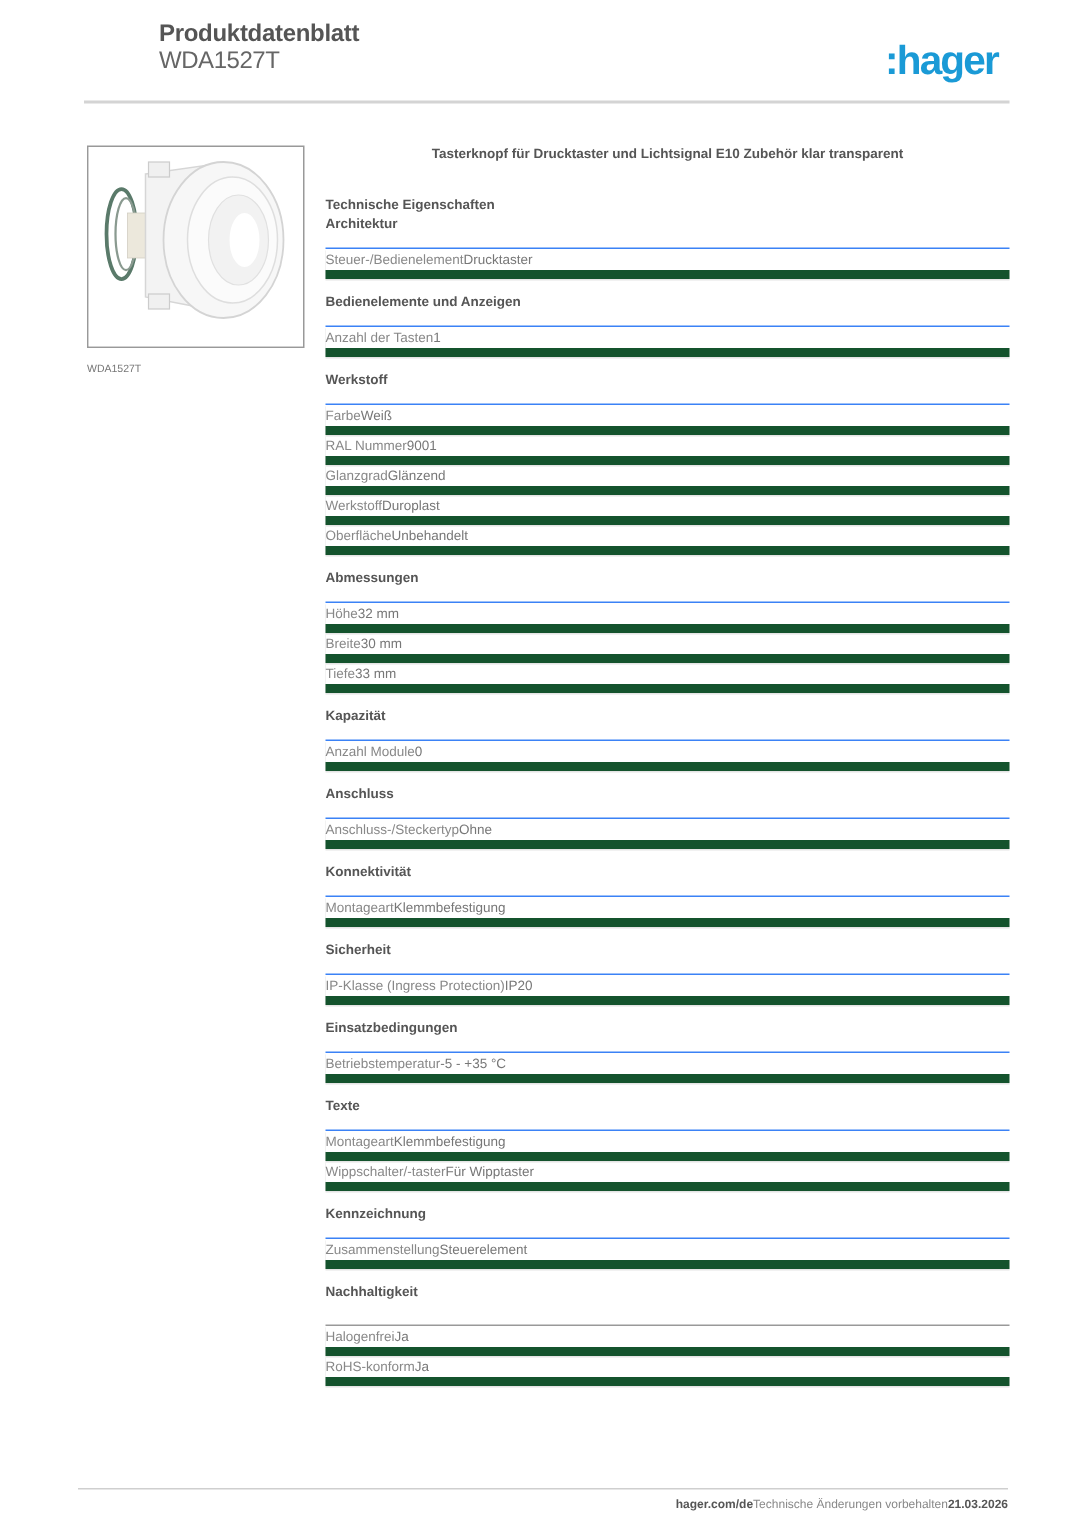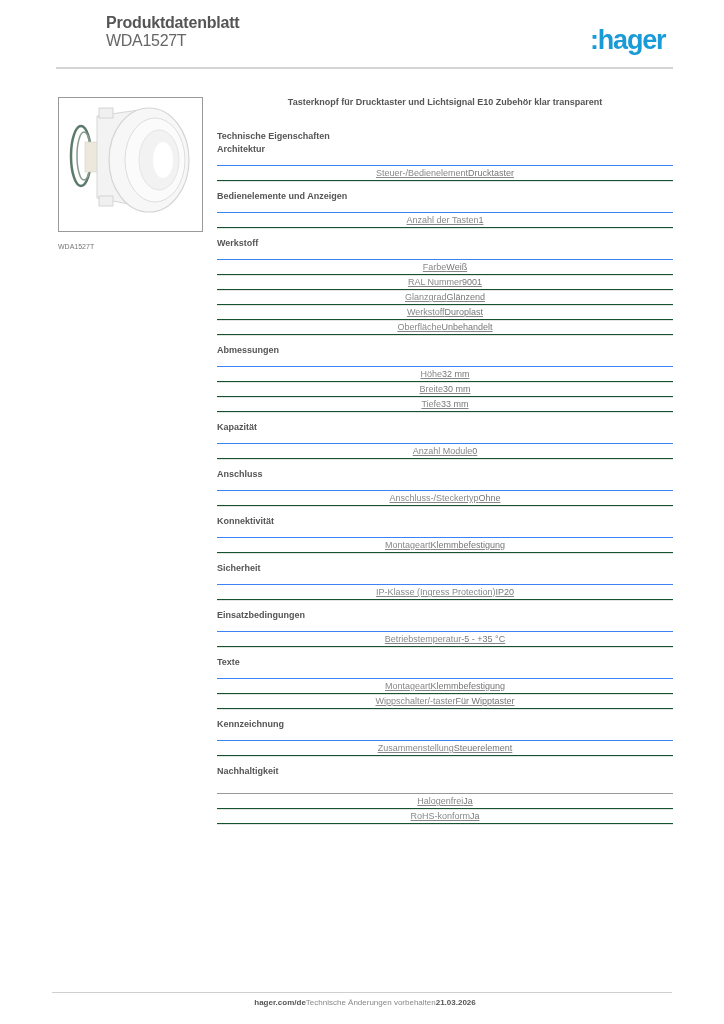--- a/index.html
+++ b/index.html
@@ -10,25 +10,25 @@
   .logo { position: absolute; left: 590px; top: 24px; font-size: 27px; font-weight: bold; color: #1a9ad6; letter-spacing: -1.2px; line-height: 32px; }
   .hr-top { position: absolute; left: 56px; top: 67px; width: 617px; height: 2px; background: #d4d4d4; }
   .image-box { position: absolute; left: 58px; top: 97px; width: 145px; height: 135px; border: 1px solid #999; box-sizing: border-box; background: #fff; overflow: hidden; }
   .image-caption { position: absolute; left: 58px; top: 243px; font-size: 7px; color: #777; }
   .content { position: absolute; left: 217px; top: 95px; width: 456px; }
   .product-desc { font-size: 9px; font-weight: bold; color: #555; height: 14px; line-height: 14px; margin-bottom: 20px; text-align: center; }
   .tech-heading { font-size: 9px; font-weight: bold; color: #555; height: 14px; line-height: 14px; }
   .section { margin-bottom: 9px; }
   .section-title { font-size: 9px; font-weight: bold; color: #555; height: 12px; line-height: 12px; border-bottom: 1px solid #3b82f6; padding-bottom: 10px; }
   .section-title.spaced { padding-bottom: 16px; border-bottom: 1.5px solid #999; }
-  .row { display: flex; justify-content: center; font-size: 9px; color: #888; height: 14px; line-height: 14px; border-bottom: 1px solid #14532d; box-shadow: 0 1px 0 #e4e4e4; text-decoration: underline; }
+  .row { display: flex; justify-content: flex-start; font-size: 9px; color: #888; height: 14px; line-height: 14px; border-bottom: 6px solid #14532d; box-shadow: 0 1px 0 #e4e4e4; }
   .row .label { color: #888; }
   .row .value { color: #777; }
   .footer-line { position: absolute; left: 52px; top: 992px; width: 620px; height: 1px; background: #cfcfcf; }
-  .footer { position: absolute; left: 58px; top: 998px; width: 614px; font-size: 8px; display: flex; justify-content: center; align-items: center; }
+  .footer { position: absolute; left: 58px; top: 998px; width: 614px; font-size: 8px; display: flex; justify-content: flex-end; align-items: center; }
   .footer .left { font-weight: bold; color: #555; }
   .footer .center { color: #888; }
   .footer .right { font-weight: bold; color: #555; }
 </style>
 </head>
 <body>
 
 <div class="header">
   <div class="title">Produktdatenblatt</div>
   <div class="subtitle">WDA1527T</div>

